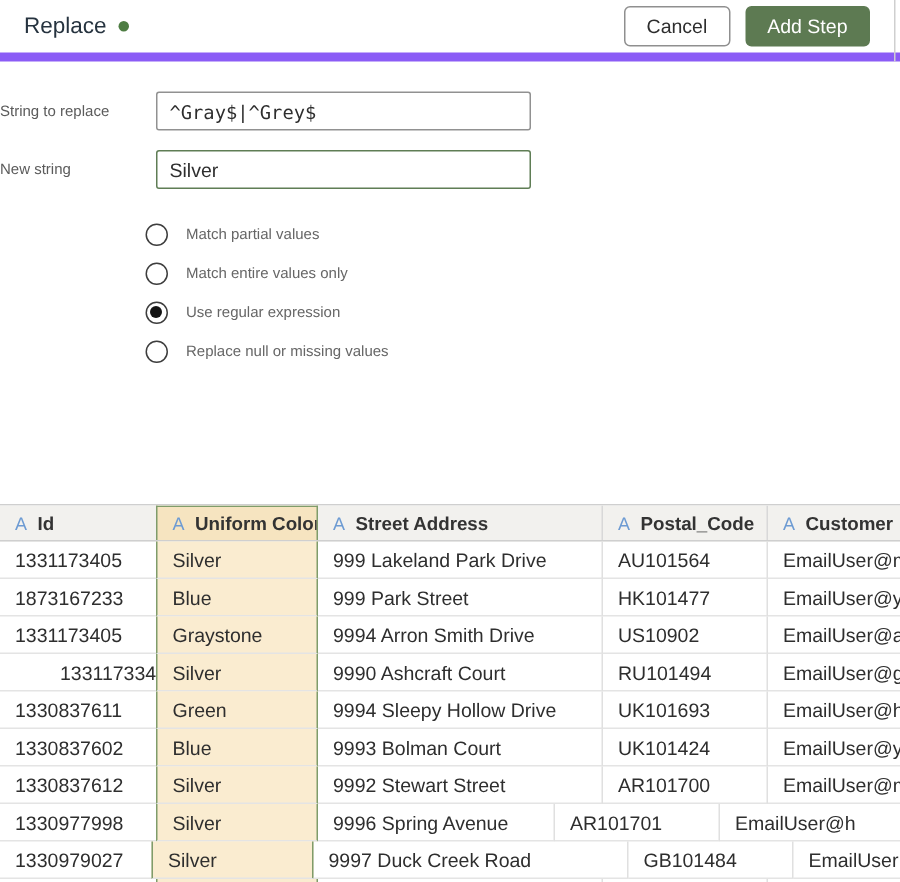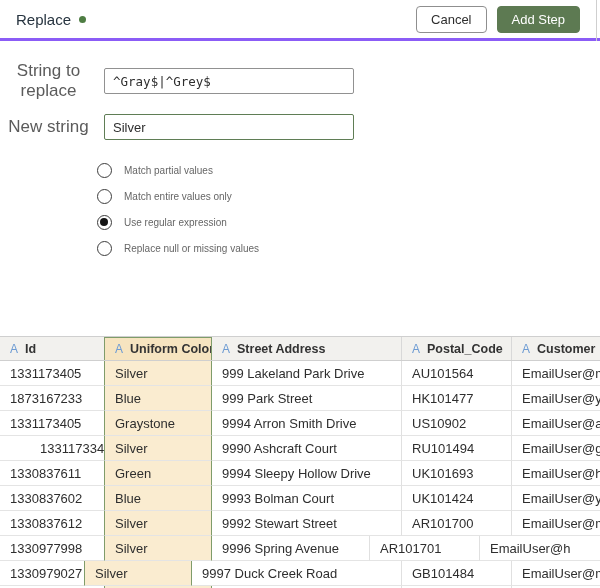--- a/index.html
+++ b/index.html
@@ -4,43 +4,43 @@
 <style>
   * { margin:0; padding:0; box-sizing:border-box; }
   html,body { background:#fff; }
   .app {
     position:relative; width:600px; height:588px; overflow:hidden;
     background:#fff; font-family:"Liberation Sans", sans-serif; color:#2e2e2e;
   }
   
   .topbar {
     position:relative; height:41px; display:flex; align-items:center;
-    padding:0 20px 0 16px; border-bottom:3px solid #8b5cf6; background:#fff;
+    padding:0 20px 0 16px; border-bottom:6px solid #8b5cf6; background:#fff;
   }
   .title { font-size:15px; color:#26333f; }
   .status-dot {
     width:7px; height:7px; border-radius:50%; background:#4e7d43;
     display:inline-block; margin-left:8px;
   }
   .topbar-actions { margin-left:auto; display:flex; gap:10px; }
   .btn {
     font-family:"Liberation Sans", sans-serif; font-size:13px; height:27px;
     padding:0 14px; border-radius:4px; cursor:pointer;
   }
   .btn-secondary { background:#fff; color:#2e2e2e; border:1px solid #8f8f8f; }
   .btn-primary   { background:#5d7a52; color:#fff; border:1px solid #5d7a52; }
   .topbar-divider {
     position:absolute; right:3px; top:0; width:1px; height:41px; background:#cfcfcf;
   }
   
   .form-area { padding-top:20px; }
   .form-row { display:flex; align-items:center; margin-bottom:13px; }
   .form-label {
-    width:104px; text-align:center; padding-right:7px;
-    font-size:17px; color:#5b5b5b; flex:none;
+    width:104px; text-align:left; padding-right:7px;
+    font-size:10px; color:#5b5b5b; flex:none;
   }
   .text-input {
     width:250px; height:26px; padding:0 8px; font-size:13px; color:#2e2e2e;
     border:1px solid #919191; border-radius:2px; background:#fff; outline:none;
   }
   .text-input.mono { font-family:"DejaVu Sans Mono", monospace; font-size:12.5px; }
   .text-input.focused { border:1.5px solid #5f7d55; }
   
   .options { margin:22px 0 0 97px; }
   .option { display:flex; align-items:center; height:16px; margin-bottom:10px; cursor:pointer; }
@@ -202,21 +202,21 @@
           <div class="td">EmailUser@m</div>
         </div>
         <div class="tr">
           <div class="td" style="width: 105px;">1330977998</div>
           <div class="td highlight" style="width: 108px;">Silver</div>
           <div class="td" style="width: 158px;">9996 Spring Avenue</div>
           <div class="td" style="width: 110px;">AR101701</div>
           <div class="td">EmailUser@h</div>
         </div>
         <div class="tr">
-          <div class="td" style="width: 85px;">1330979027</div>
+          <div class="td" style="width: 102px;">1330979027</div>
           <div class="td highlight" style="width: 108px;">Silver</div>
           <div class="td" style="width: 210px;">9997 Duck Creek Road</div>
           <div class="td" style="width: 110px;">GB101484</div>
           <div class="td">EmailUser@m</div>
         </div>
         <div class="tr">
           <div class="td" style="width: 105px;"></div>
           <div class="td highlight" style="width: 108px;"></div>
           <div class="td" style="width: 190px;"></div>
           <div class="td" style="width: 110px;"></div>

